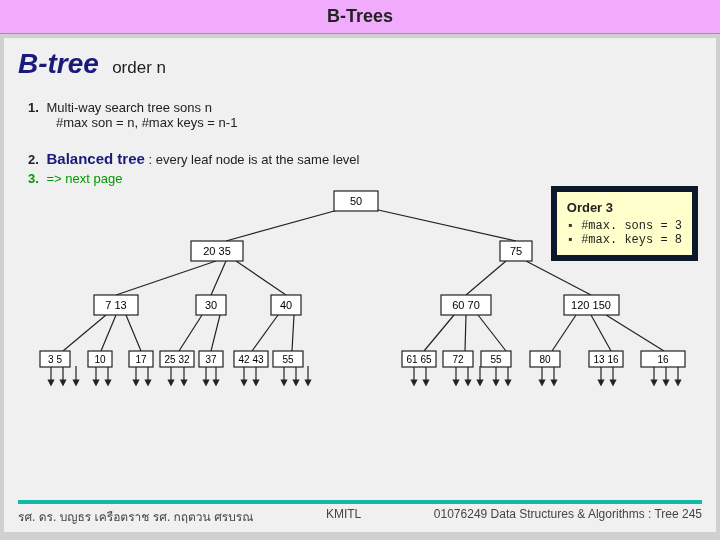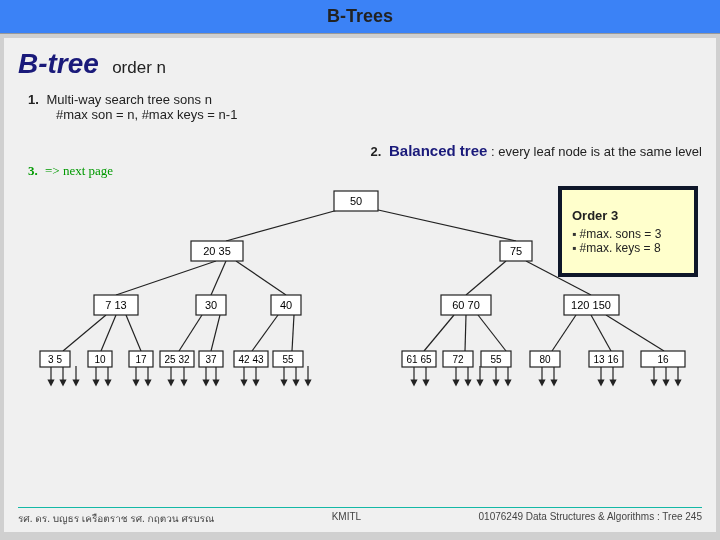--- a/index.html
+++ b/index.html
@@ -4,40 +4,40 @@
   <style>
     * { box-sizing: border-box; margin: 0; padding: 0; }
     body {
       width: 720px;
       height: 540px;
       background: #d0d0d0;
       font-family: Arial, sans-serif;
       overflow: hidden;
     }
     .title-bar {
-      background: #3b82f6;
+      background: #f0abfc;
       text-align: center;
       padding: 6px 0;
       font-size: 18px;
       font-weight: bold;
       color: #222;
       border-bottom: 1px solid #999;
     }
     .content {
       background: #f0f0f0;
       margin: 4px;
       padding: 10px 14px;
       height: calc(540px - 46px);
       position: relative;
     }
     .main-title {
       font-size: 26px;
       font-weight: bold;
       color: #1a1a7a;
-      margin-bottom: 12px;
+      margin-bottom: 20px;
     }
     .main-title span {
       font-size: 18px;
       font-weight: normal;
       color: #222;
     }
     .list-item {
       margin-left: 10px;
       margin-bottom: 2px;
       font-size: 13px;
@@ -54,57 +54,58 @@
     }
     .green-text {
       color: #009900;
       font-size: 13px;
     }
     .order-box {
       position: absolute;
       top: 148px;
       right: 18px;
       background: #ffffcc;
-      border: 4px solid #0f172a;
-      padding: 18px 10px;
+      border: 6px solid #0f172a;
+      padding: 8px 10px;
       font-size: 12px;
       color: #222;
       min-width: 140px;
     }
     .order-box .ob-title {
       font-weight: bold;
       font-size: 13px;
       margin-bottom: 4px;
     }
     .order-box ul {
       list-style: none;
       padding: 0;
+      font-family: Liberation Mono, monospace;
     }
     .order-box ul li::before {
       content: "▪ ";
       color: #333;
     }
     
     .tree-area {
       position: absolute;
       top: 145px;
       left: 12px;
       width: 700px;
       height: 340px;
     }
     .footer {
       position: absolute;
       bottom: 6px;
       left: 14px;
       right: 14px;
       display: flex;
       justify-content: space-between;
-      font-size: 10px;
+      font-size: 12px;
       color: #444;
-      border-top: 1px solid #14b8a6;
+      border-top: 4px solid #14b8a6;
       padding-top: 3px;
     }
   </style>
 </head>
 <body>
 
 <div class="title-bar">
   <span>B-Trees</span>
 </div>
 
@@ -115,28 +116,28 @@
     <span style="font-size:17px;color:#222;margin-left:6px;">order n</span>
   </div>
 
   <div class="list-item" style="margin-bottom:1px;">
     <span class="num">1.</span>
     <span>Multi-way search tree sons n</span>
     <br>
     <span style="margin-left:28px;">#max son = n, #max keys = n-1</span>
   </div>
 
-  <div class="list-item" style="margin-top:20px;text-align:right;">
+  <div class="list-item" style="margin-top:20px;">
     <span class="num">2.</span>
     <span class="balanced">Balanced tree</span>
     <span> : every leaf node is at the same level</span>
     <br>
   </div>
 
-  <div class="list-item green-text" style="margin-top:4px;font-family:Liberation Serif, serif;">
+  <div class="list-item green-text" style="margin-top:4px;">
     <span class="num">3.</span>
     <span>=&gt; next page</span>
   </div>
 
   <div class="order-box">
     <div class="ob-title">Order 3</div>
     <ul>
       <li>#max. sons = 3</li>
       <li>#max. keys = 8</li>
     </ul>

